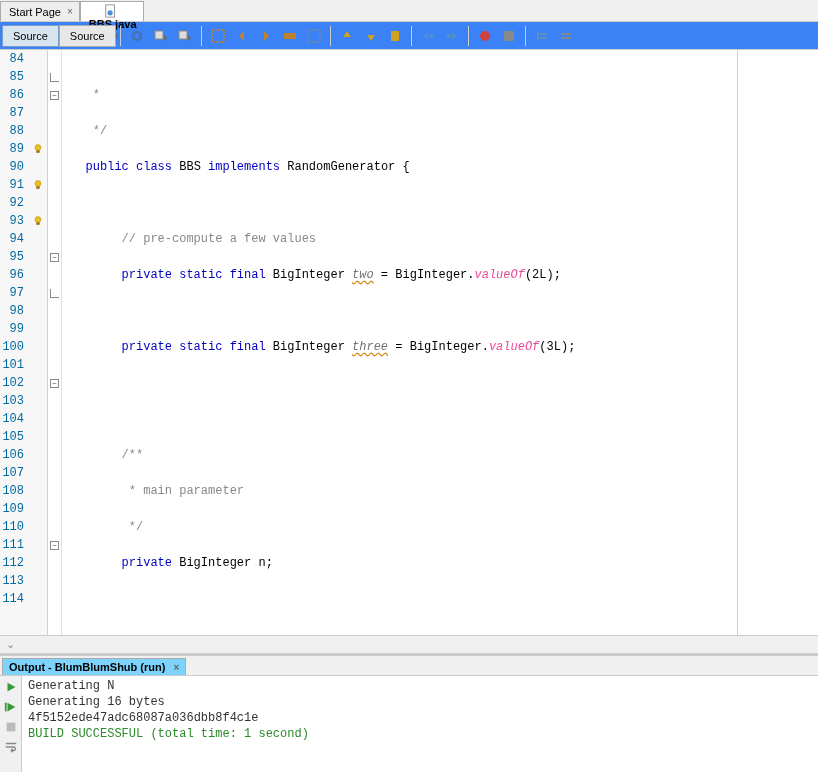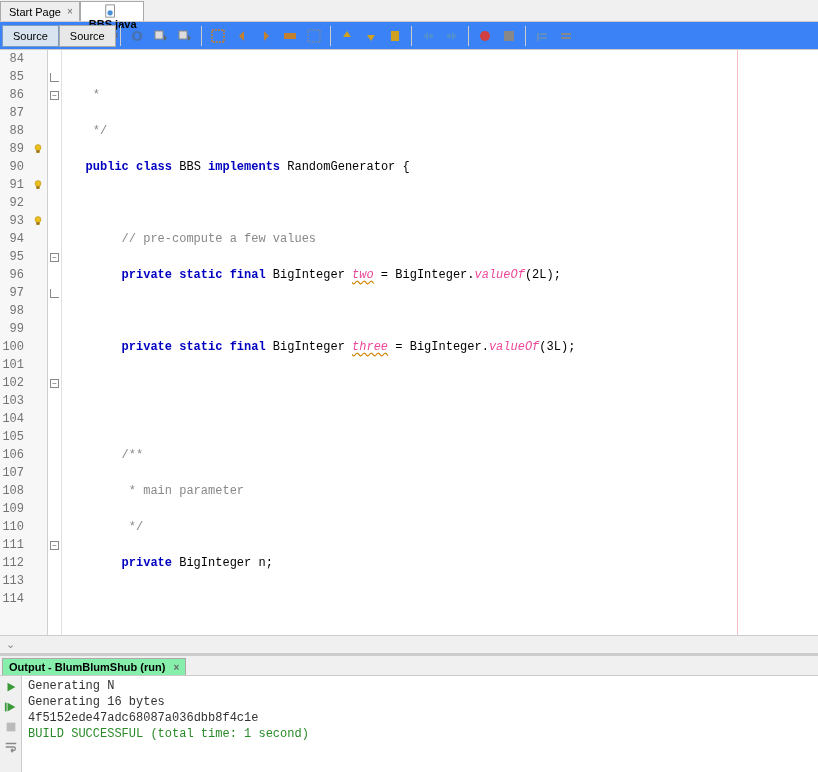--- a/index.html
+++ b/index.html
@@ -9,40 +9,40 @@
 .tab.active { background: #fff; font-weight: bold; flex-direction: column; }
 .tab-icon { width: 14px; height: 14px; margin-right: 4px; display: inline-flex; align-items: center; justify-content: center; }
 .close-x { margin-left: 6px; color: #666; font-size: 10px; cursor: pointer; }
 .subtab-bar { display: flex; align-items: center; background: #3b82f6; border-bottom: 1px solid #ccc; height: 28px; padding: 0 2px; }
 .subtab { padding: 4px 10px; border: 1px solid #aaa; background: #e8e8e8; margin-right: 0; font-size: 11px; cursor: pointer; }
 .subtab.active { background: #d8e4f0; border-color: #7a9bc4; }
 .toolbar-sep { width: 1px; height: 20px; background: #ccc; margin: 0 4px; }
 .tool-btn { width: 22px; height: 22px; display: inline-flex; align-items: center; justify-content: center; cursor: pointer; border: 1px solid transparent; margin: 0 1px; }
 .tool-btn svg { width: 16px; height: 16px; }
 .editor-area { display: flex; height: 585px; background: #fff; position: relative; overflow: hidden; }
-.line-numbers { width: 28px; background: #f7f7f7; text-align: right; padding-right: 4px; color: #737373; font-family: Consolas, "Courier New", monospace; font-size: 12px; line-height: 18px; }
+.line-numbers { width: 28px; background: #f7f7f7; text-align: right; padding-right: 4px; color: #0369a1; font-family: Consolas, "Courier New", monospace; font-size: 12px; line-height: 18px; }
 .marker-col { width: 20px; background: #f7f7f7; border-right: 1px solid #d0d0d0; }
 .marker-col .marker { height: 18px; display: flex; align-items: center; justify-content: center; }
 .fold-col { width: 14px; background: #fff; border-right: 1px solid #e0e0e0; }
 .fold-col .fold { height: 18px; display: flex; align-items: center; justify-content: center; }
 .fold-box { width: 9px; height: 9px; border: 1px solid #888; background: #fff; font-size: 8px; line-height: 7px; text-align: center; color: #555; cursor: pointer; }
 .code { font-family: Consolas, "Courier New", monospace; font-size: 12px; line-height: 18px; white-space: pre; padding-left: 2px; flex: 1; position: relative; }
 .code .margin-line { position: absolute; right: 80px; top: 0; bottom: 0; width: 1px; background: #f4c0c0; }
-.kw { color: #0000c0; font-weight: bold; }
+.kw { color: #0000c0; font-weight: normal; }
 .comment { color: #888; }
-.field { color: #ec4899; font-style: italic; }
+.field { color: #737373; font-style: italic; }
 .method-italic { color: #ec4899; font-style: italic; }
 .wavy { text-decoration: underline wavy #d08000; text-underline-offset: 2px; }
 .code-line { height: 18px; }
 .bulb { width: 12px; height: 12px; fill: #e8c020; stroke: #a07000; stroke-width: 0.5; }
 .breadcrumb-bar { height: 18px; border-top: 1px solid #ccc; background: #f0f0f0; display: flex; align-items: center; padding-left: 6px; font-size: 11px; color: #666; }
 .breadcrumb-bar .chev { color: #888; }
 .output-panel { border-top: 3px solid #ccc; background: #fff; height: 144px; display: flex; flex-direction: column; }
 .output-tab-bar { background: #f0f0f0; border-bottom: 1px solid #ccc; height: 20px; display: flex; align-items: flex-end; }
-.output-tab { padding: 2px 6px; border: 1px solid #aaa; border-bottom: none; background: #86efac; font-size: 11px; font-weight: bold; display: flex; align-items: center; margin-left: 2px; }
+.output-tab { padding: 2px 6px; border: 1px solid #aaa; border-bottom: none; background: #7dd3fc; font-size: 11px; font-weight: bold; display: flex; align-items: center; margin-left: 2px; }
 .output-body { display: flex; flex: 1; }
 .output-toolbar { width: 22px; background: #f0f0f0; border-right: 1px solid #ccc; display: flex; flex-direction: column; align-items: center; padding-top: 2px; gap: 2px; }
 .output-toolbar .obtn { width: 18px; height: 18px; display: flex; align-items: center; justify-content: center; cursor: pointer; }
 .output-text { flex: 1; font-family: Consolas, "Courier New", monospace; font-size: 12px; line-height: 16px; padding: 2px 6px; color: #333; }
 .out-green { color: #2a8a2a; }
 .ln { height: 18px; }
 </style>
 </head>
 <body>
 

